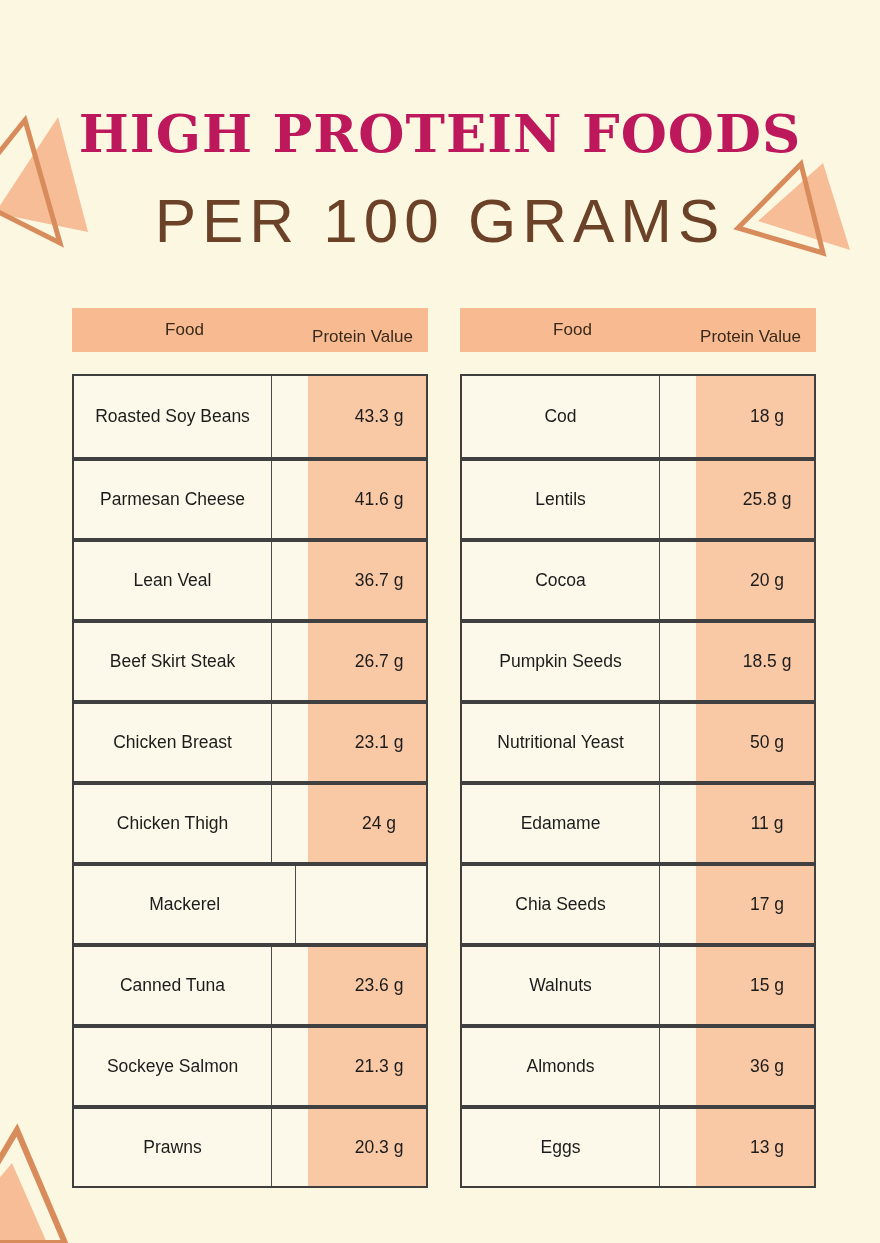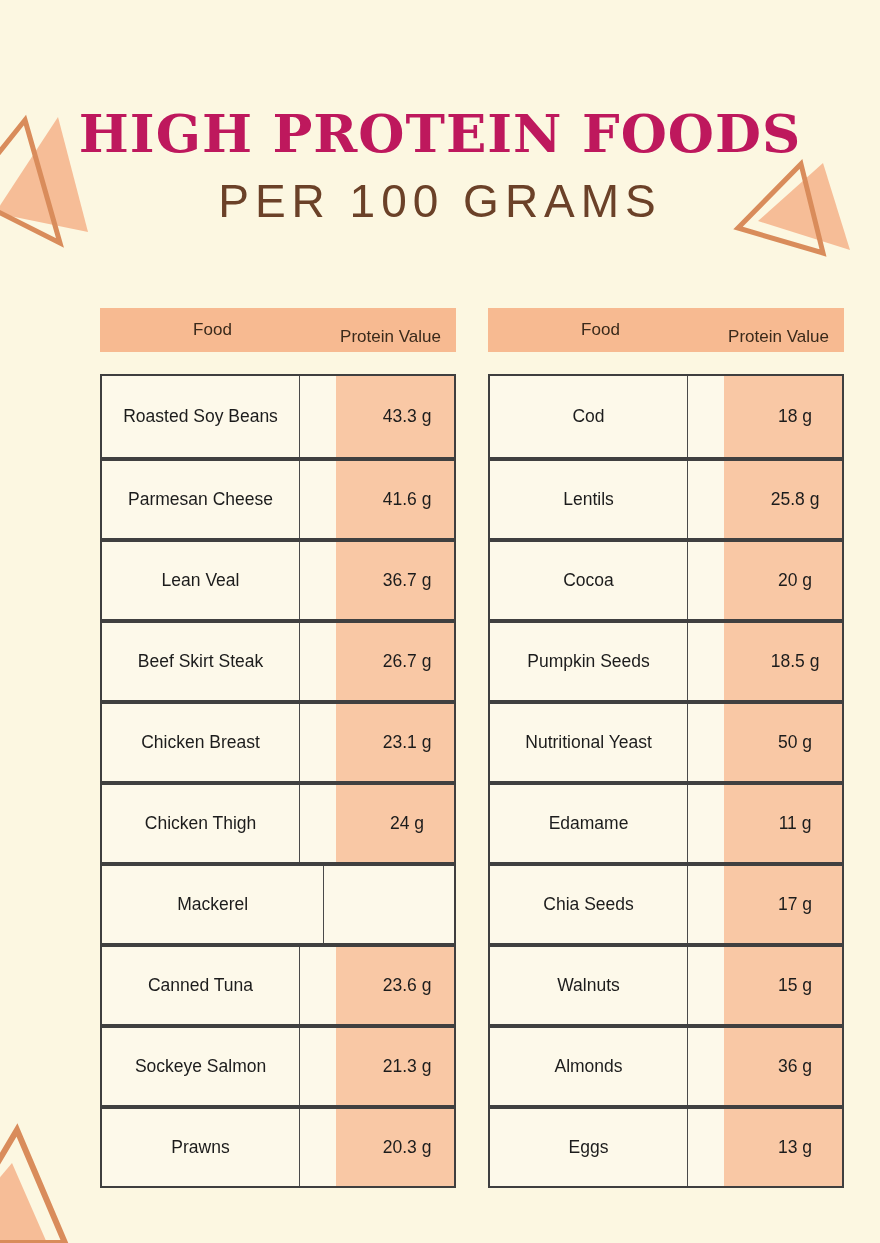--- a/index.html
+++ b/index.html
@@ -19,30 +19,30 @@
     position:absolute; top:107px; left:0; width:100%;
     text-align:center;
     font-family:"DejaVu Serif", serif;
     font-weight:700;
     font-size:53px;
     letter-spacing:1px;
     color:#be185d;
     line-height:1.0;
   }
   .page-subtitle {
-    position:absolute; top:178px; left:0; width:100%;
+    position:absolute; top:190px; left:0; width:100%;
     text-align:center;
     font-family:"Liberation Sans", sans-serif;
-    font-size:46px;
+    font-size:62px;
     letter-spacing:6px;
     color:#6B4128;
     line-height:1.0;
   }
 
-  .tbl { position:absolute; top:308px; width:356px;margin-left:28px; }
+  .tbl { position:absolute; top:308px; width:356px; }
   .tbl-left  { left:72px; }
   .tbl-right { left:460px; }
 
   .thead {
     height:44px;
     background:#F7BA91;
     display:flex;
   }
   .th {
     display:flex; align-items:center; justify-content:center;

